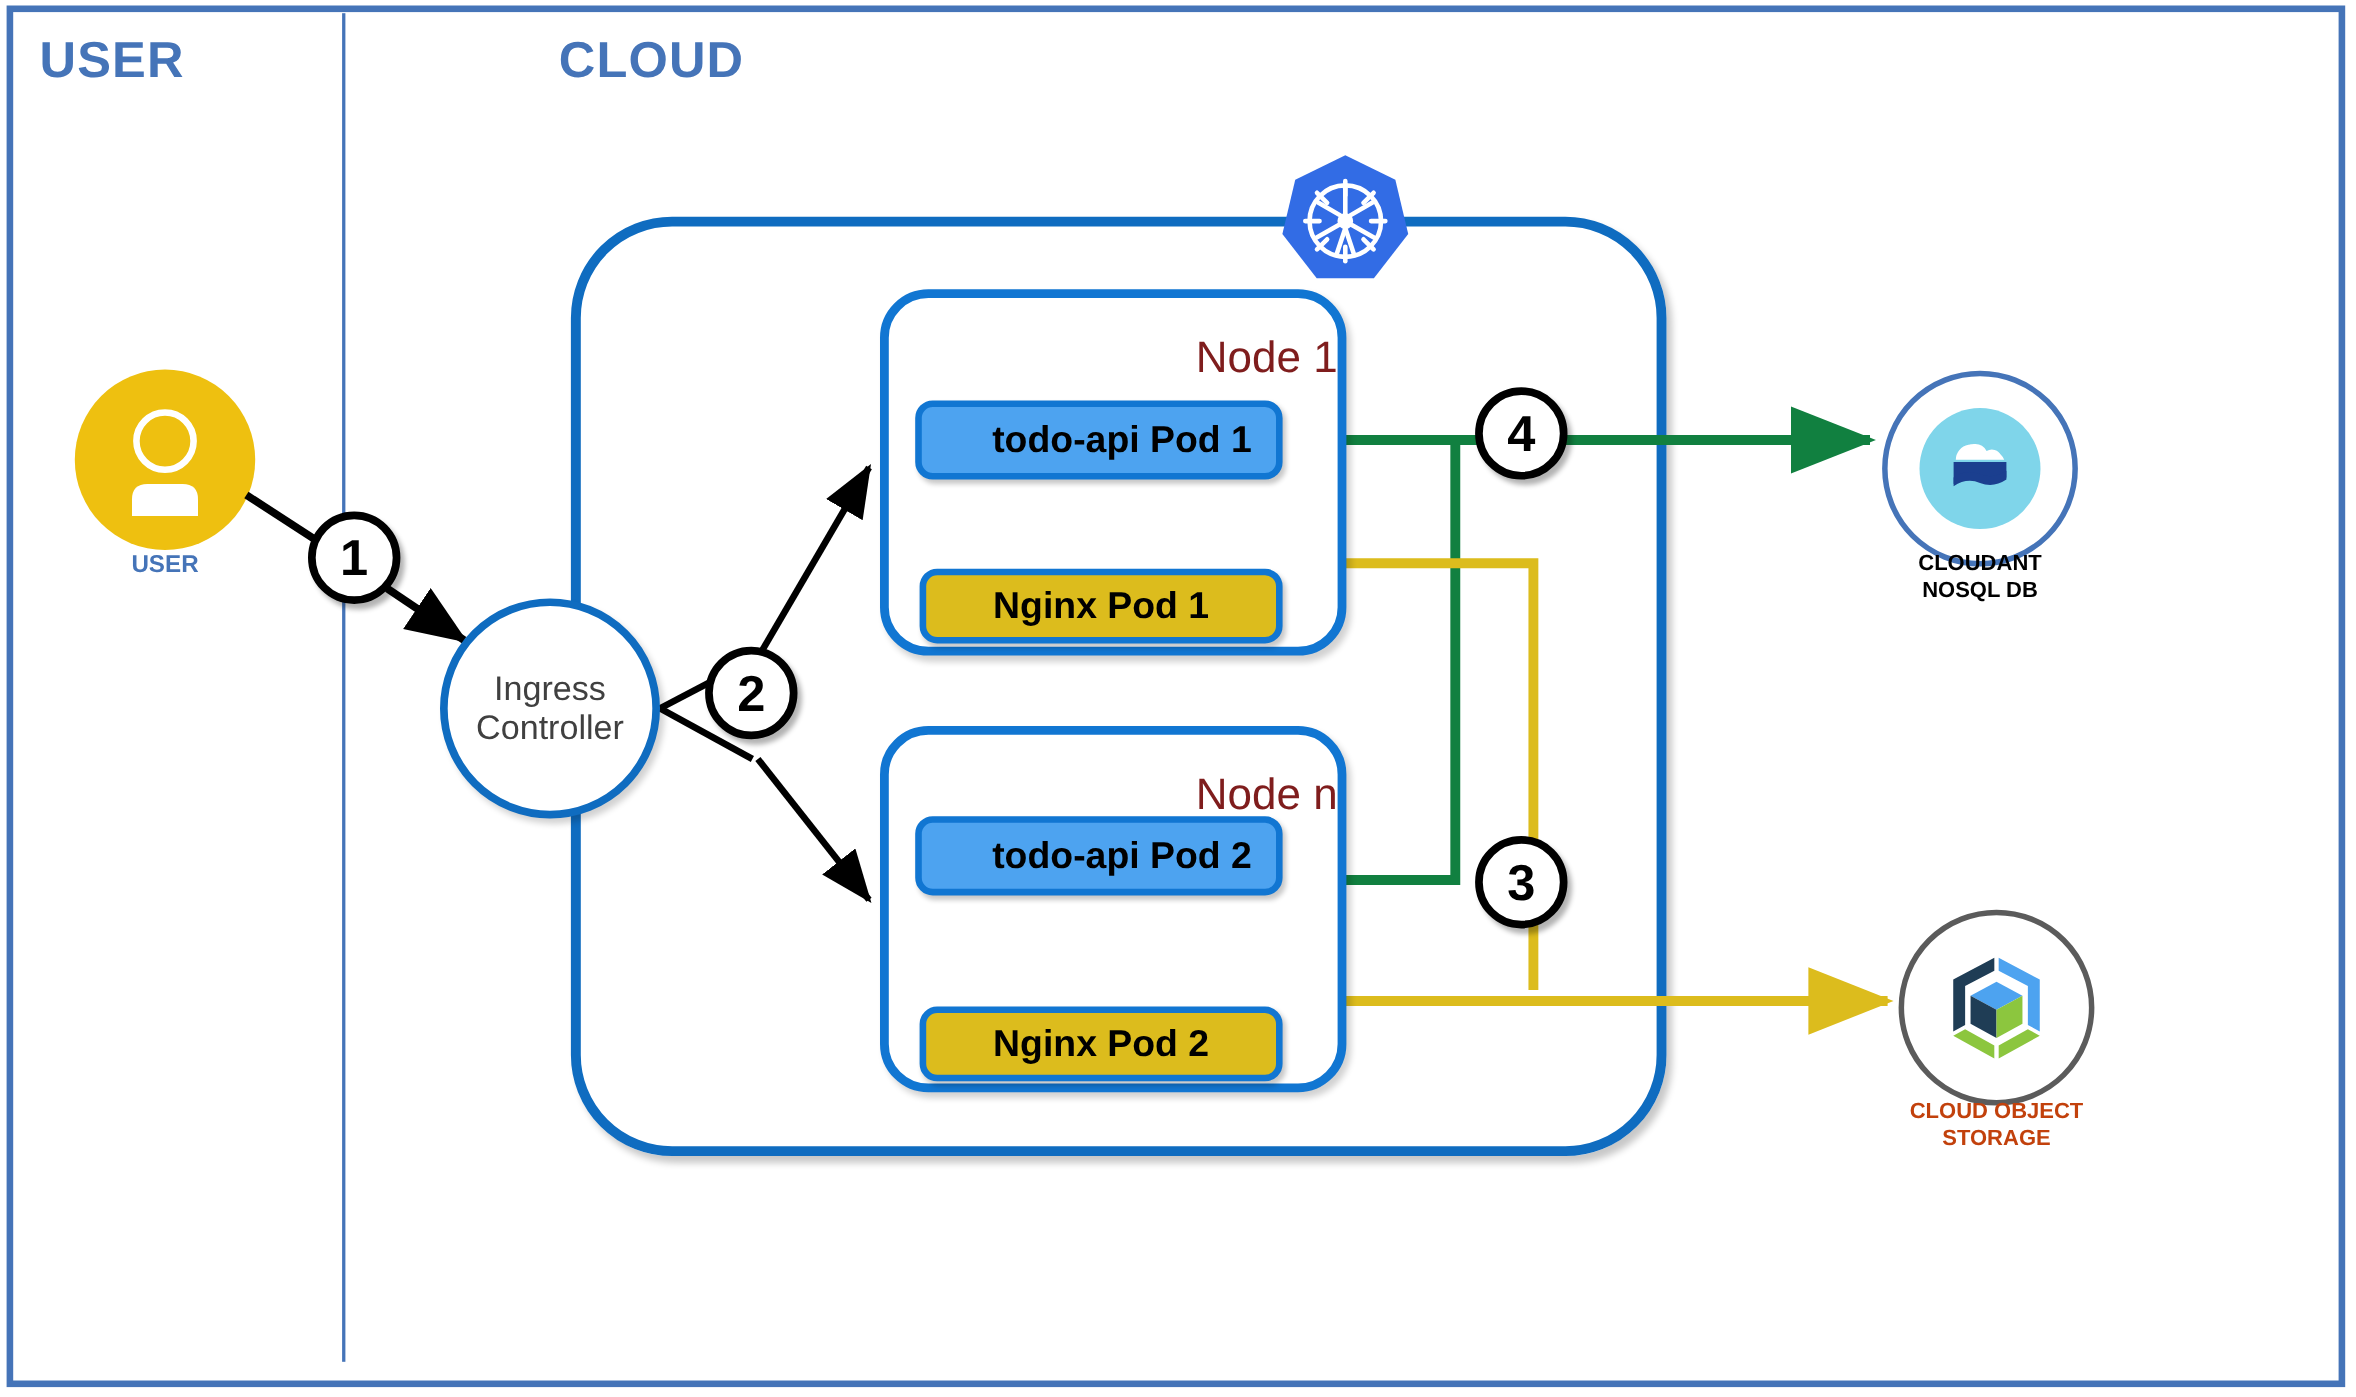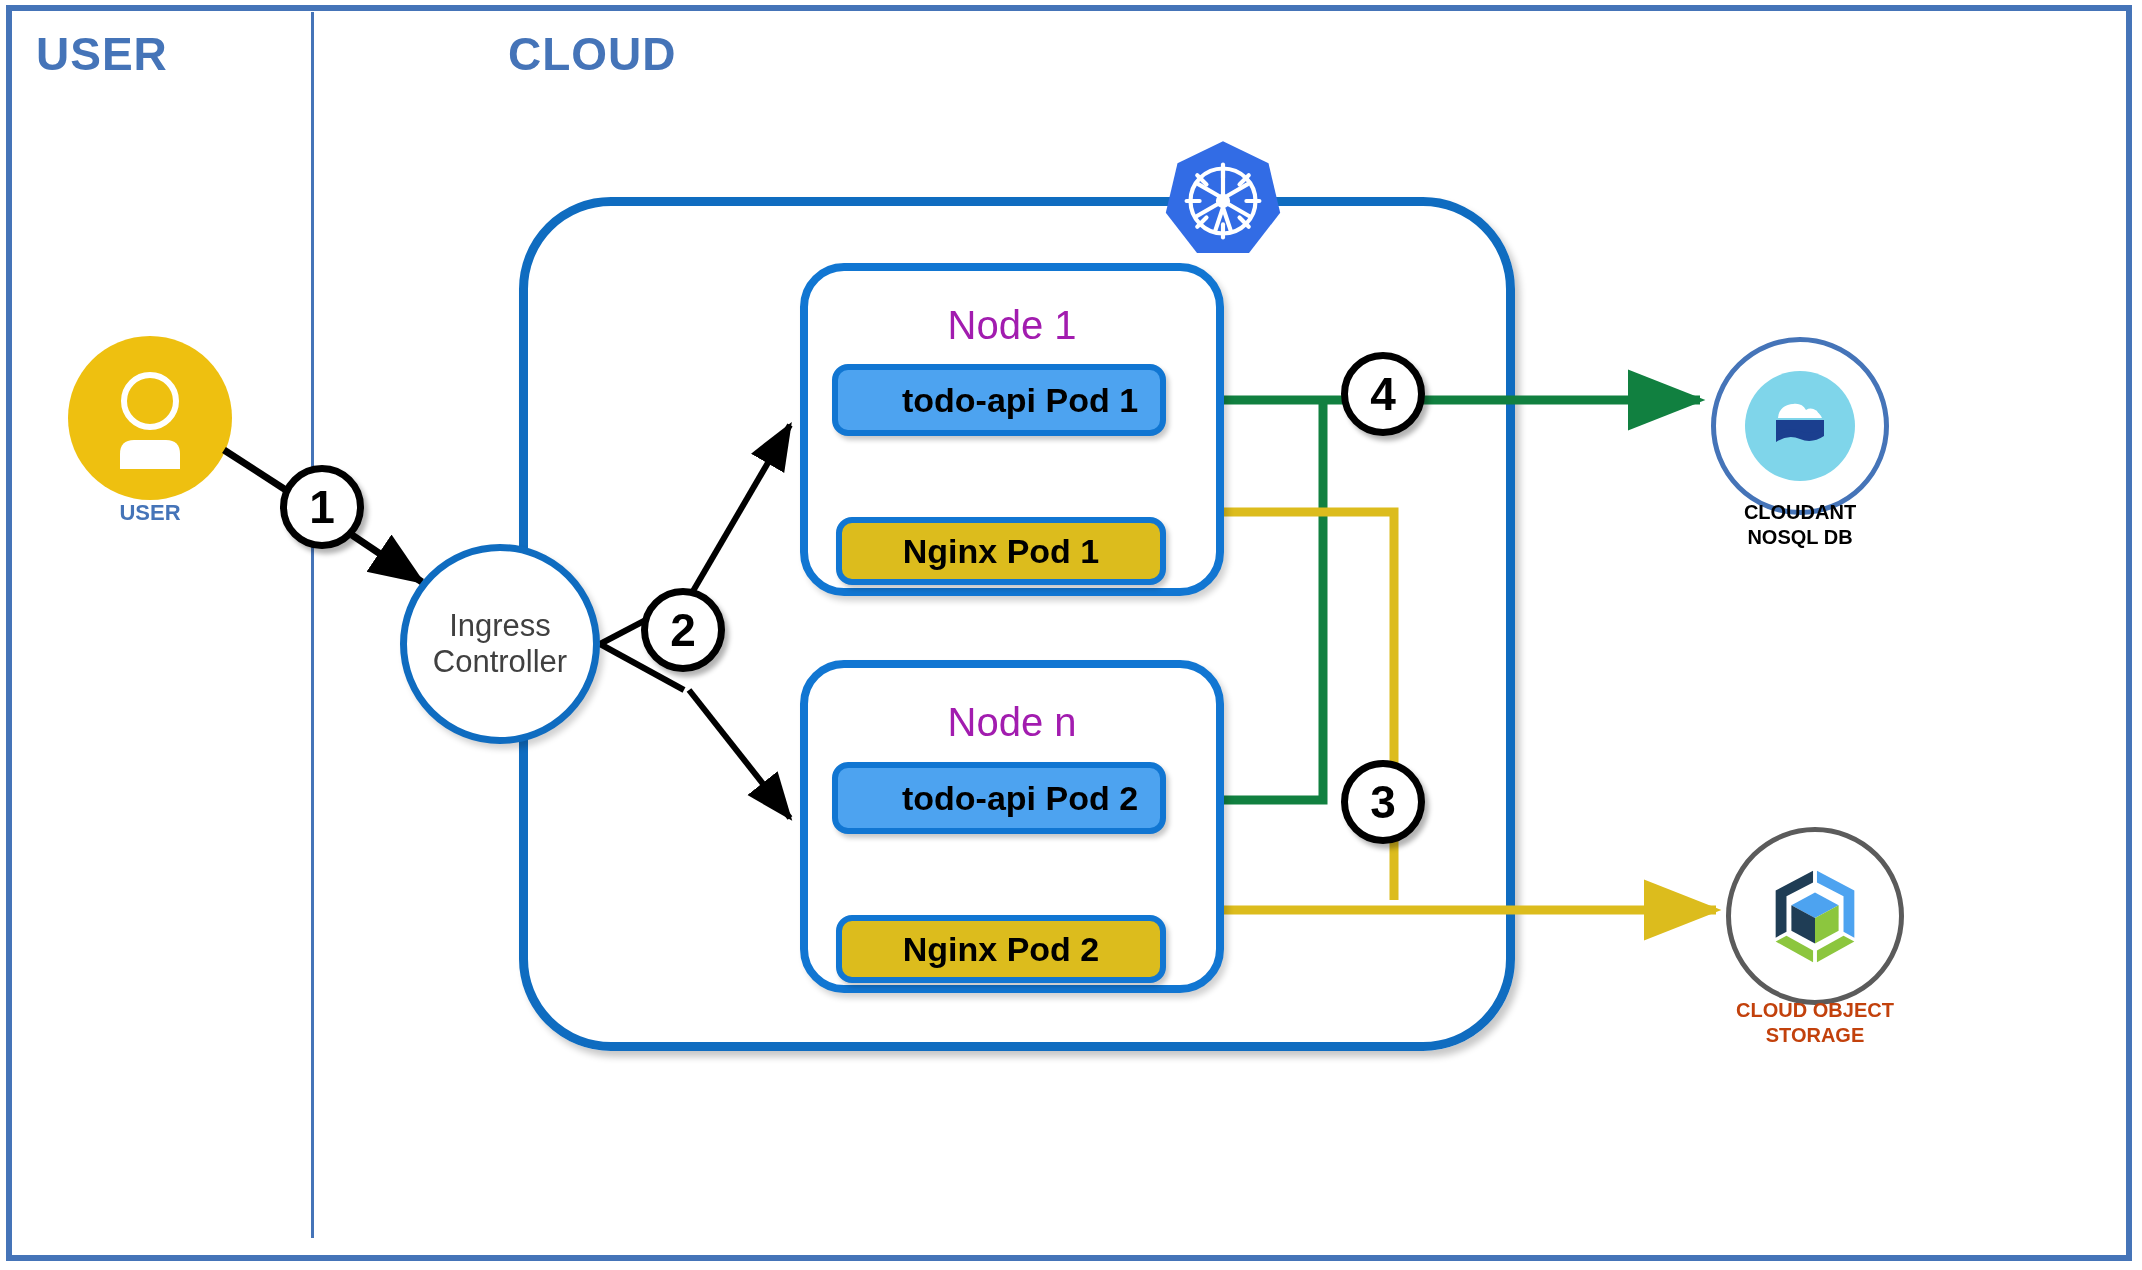--- a/index.html
+++ b/index.html
@@ -82,23 +82,23 @@
     border-radius: 44px;
     box-sizing: border-box;
     background: #ffffff;
     box-shadow: 4px 5px 6px rgba(0,0,0,0.18);
   }
   #node-1-box { left: 800px; top: 263px; width: 424px; height: 333px; }
   #node-n-box { left: 800px; top: 660px; width: 424px; height: 333px; }
   .node-title {
     position: absolute;
     top: 32px; left: 0; right: 0;
-    text-align: center;
+    text-align: right;
     font-size: 40px;
-    color: #a21caf;
+    color: #7f1d1d;
   }
 
   
   .pod {
     position: absolute;
     border-radius: 16px;
     box-sizing: border-box;
     display: flex;
     align-items: center;
     justify-content: center;
@@ -113,21 +113,21 @@
     border: 6px solid #1176d2;
     padding-left: 42px;
   }
   .pod-nginx {
     background: #dcbc1d;
     border: 6px solid #1176d2;
     margin-top: 39px;
   }
   #pod-api-1    { left: 832px; top: 364px; width: 334px; height: 72px; }
   #pod-nginx-1  { left: 836px; top: 478px; width: 330px; height: 68px; }
-  #pod-api-2    { left: 832px; top: 762px; width: 334px; height: 72px; }
+  #pod-api-2    { left: 832px; top: 742px; width: 334px; height: 72px; }
   #pod-nginx-2  { left: 836px; top: 876px; width: 330px; height: 68px; }
 
   
   #ingress-circle {
     position: absolute;
     left: 400px; top: 544px;
     width: 200px; height: 200px;
     border-radius: 50%;
     border: 7px solid #0f6cc0;
     box-sizing: border-box;

